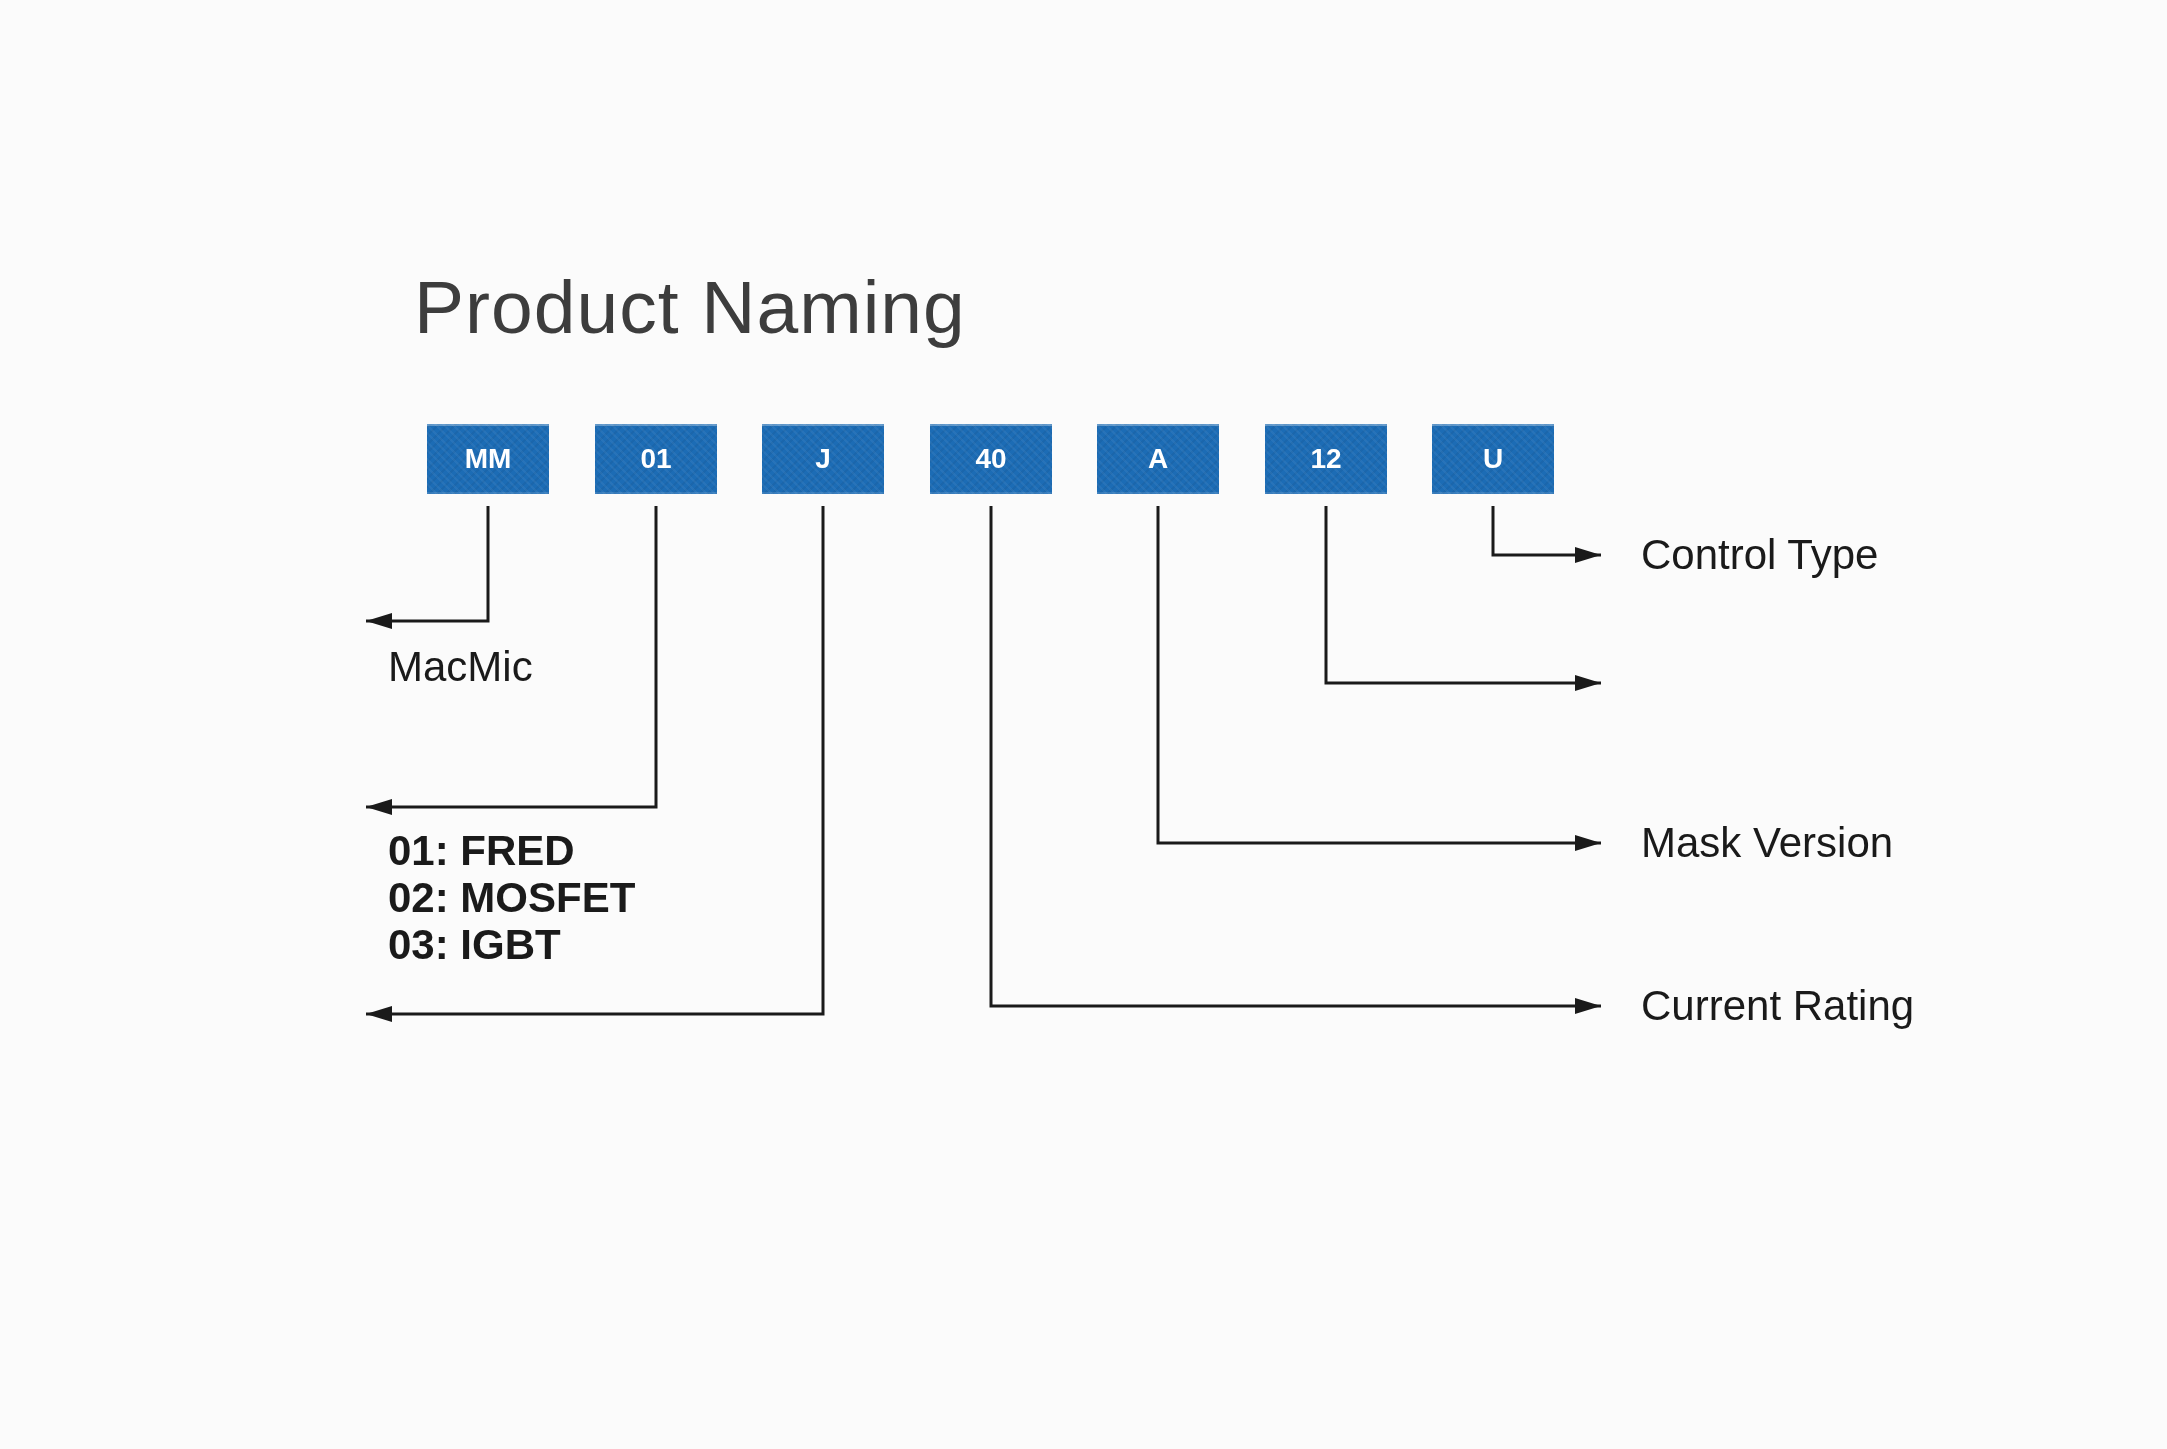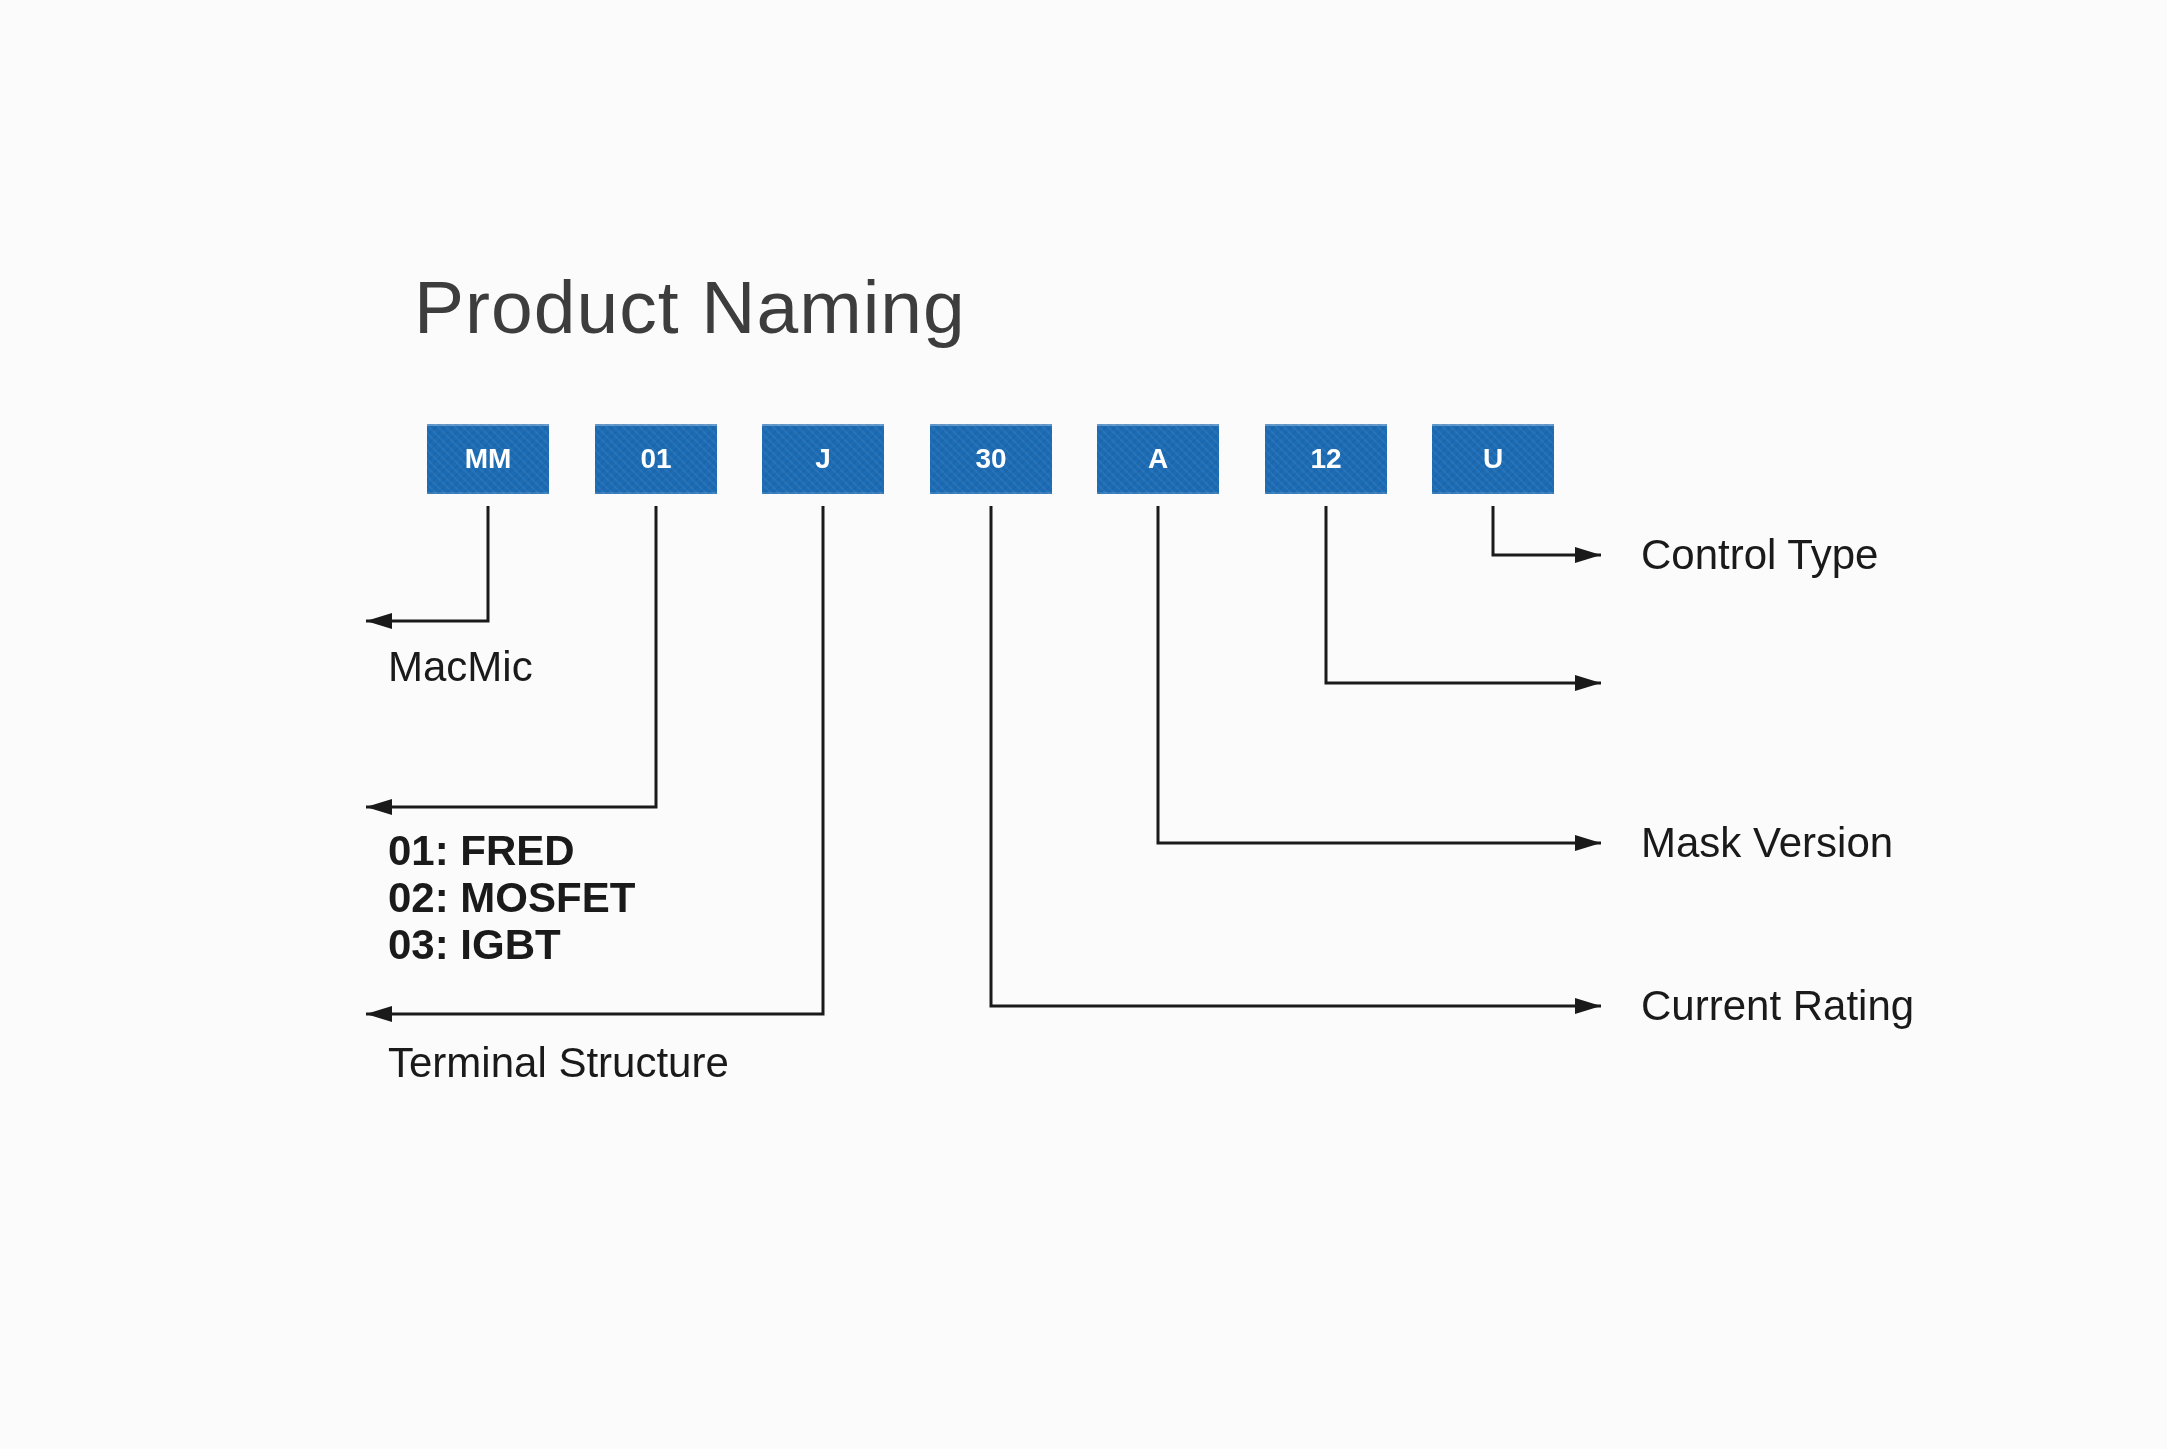--- a/index.html
+++ b/index.html
@@ -88,38 +88,35 @@
 
     <polyline points="991,506 991,1006 1601,1006" marker-end="url(#arrow)"></polyline>
     <polyline points="1158,506 1158,843 1601,843" marker-end="url(#arrow)"></polyline>
     <polyline points="1326,506 1326,683 1601,683" marker-end="url(#arrow)"></polyline>
     <polyline points="1493,506 1493,555 1601,555" marker-end="url(#arrow)"></polyline>
   </svg>
 
   <div class="code-box" style="left:427px">MM</div>
   <div class="code-box" style="left:595px">01</div>
   <div class="code-box" style="left:762px">J</div>
-  <div class="code-box" style="left:930px">30</div>
+  <div class="code-box" style="left:930px">40</div>
   <div class="code-box" style="left:1097px">A</div>
   <div class="code-box" style="left:1265px">12</div>
   <div class="code-box" style="left:1432px">U</div>
 
   <div class="callout" style="left:388px;top:643px">
     <span>MacMic</span>
   </div>
 
   <div class="callout list" style="left:388px;top:827px">
     <span>01: FRED</span>
     <span>02: MOSFET</span>
     <span>03: IGBT</span>
   </div>
 
-  <div class="callout" style="left:388px;top:1039px">
-    <span>Terminal Structure</span>
-  </div>
 
   <div class="callout" style="left:1641px;top:531px">
     <span>Control Type</span>
   </div>
 
 
   <div class="callout" style="left:1641px;top:819px">
     <span>Mask Version</span>
   </div>
 

